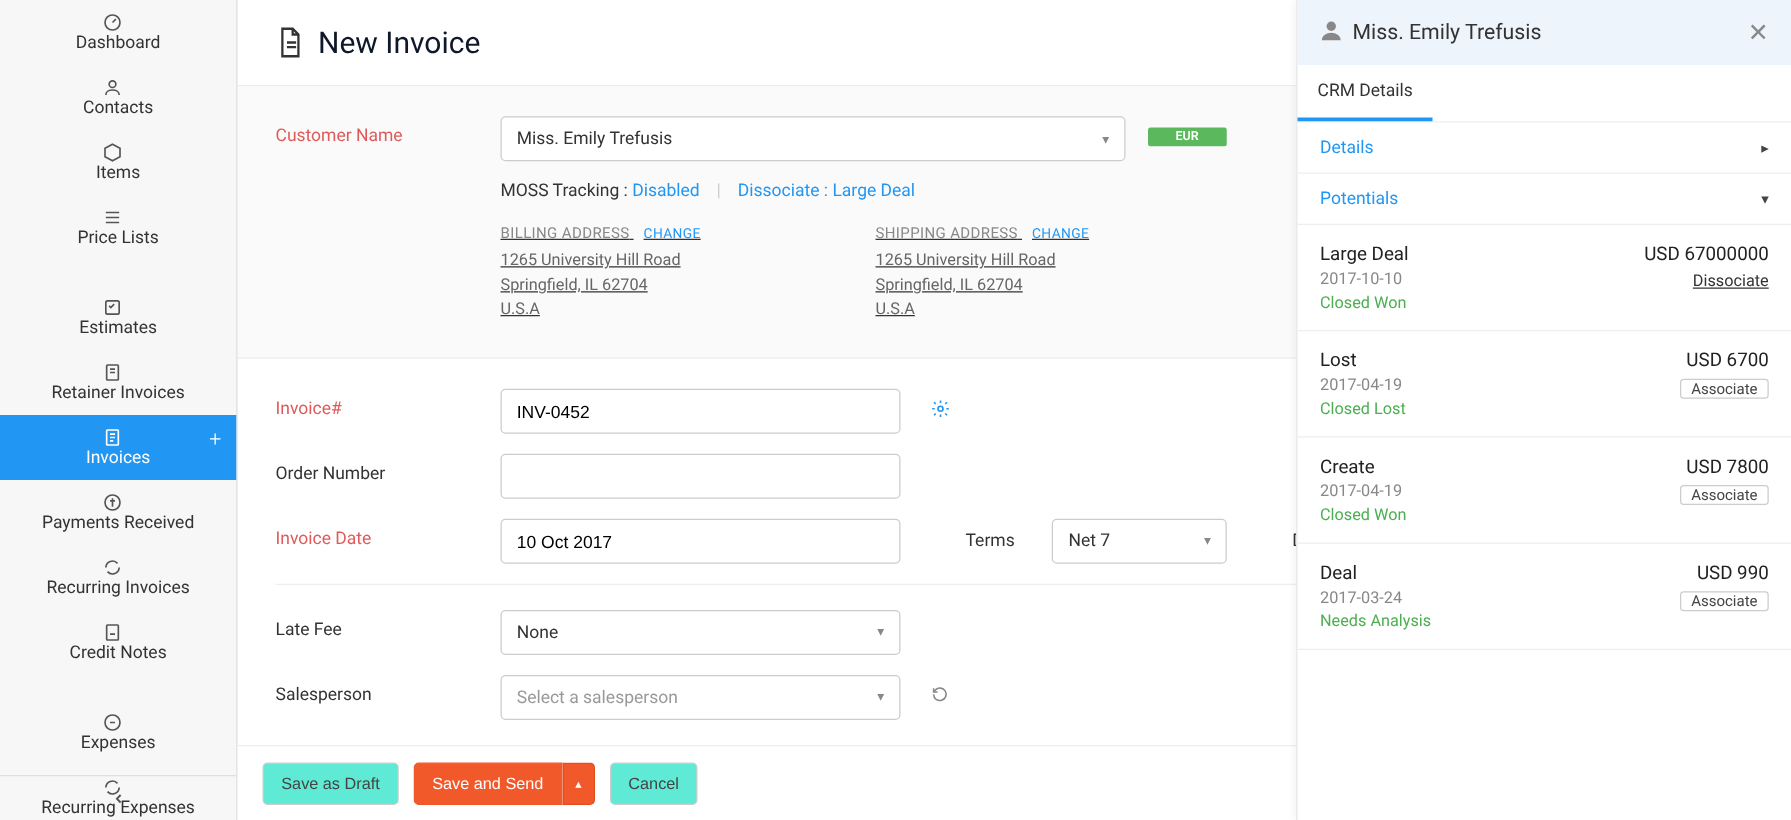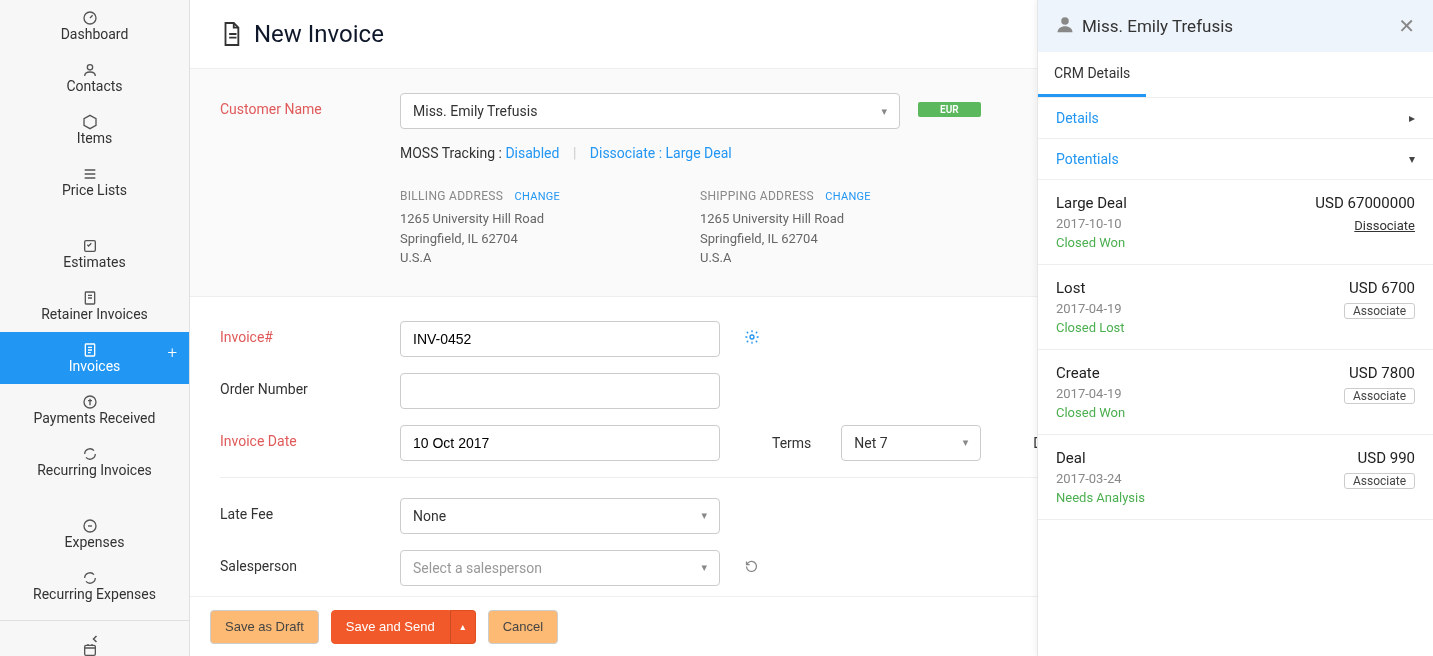--- a/index.html
+++ b/index.html
@@ -151,21 +151,22 @@
 }
 .moss-row {
   margin-top: 10px;
   font-size: 14px;
   color: #333;
 }
 .moss-row .link { color: #2196f3; cursor: pointer; }
 .moss-row .sep { color: #ccc; margin: 0 10px; }
 .address-cols {
   display: flex;
-  margin-top: 28px;
+  margin-top: 18px;
+  text-decoration: underline;
 }
 .address-col {
   width: 260px;
   margin-right: 40px;
 }
 .address-col .head {
   font-size: 12px;
   color: #888;
   letter-spacing: 0.3px;
   margin-bottom: 6px;
@@ -210,21 +211,21 @@
   border-top: 1px solid #eee;
   padding: 12px 20px;
   display: flex;
   align-items: center;
 }
 .btn {
   height: 34px;
   padding: 0 14px;
   border: 1px solid #ccc;
   border-radius: 4px;
-  background: #fdba74;
+  background: #5eead4;
   color: #444;
   font-size: 13px;
   cursor: pointer;
   margin-right: 12px;
 }
 .btn-primary {
   background: #f1592a;
   border-color: #f1592a;
   color: #fff;
   border-radius: 4px 0 0 4px;
@@ -425,20 +426,29 @@
     </span>
     <span>Payments Received</span>
   </div>
   <div class="sidebar-item">
     <span class="icon">
       <svg width="16" height="16" viewBox="0 0 24 24" fill="none" stroke="currentColor" stroke-width="2">
           <path d="M4 12a8 8 0 0 1 14-5M20 12a8 8 0 0 1-14 5"></path>
         </svg>
     </span>
     <span>Recurring Invoices</span>
+  </div>
+  <div class="sidebar-item">
+    <span class="icon">
+      <svg width="16" height="16" viewBox="0 0 24 24" fill="none" stroke="currentColor" stroke-width="2">
+          <rect x="5" y="3" width="14" height="18" rx="1"></rect>
+          <path d="M9 14h6"></path>
+        </svg>
+    </span>
+    <span>Credit Notes</span>
   </div>
 
   <div class="sidebar-group-gap"></div>
 
   <div class="sidebar-item">
     <span class="icon">
       <svg width="16" height="16" viewBox="0 0 24 24" fill="none" stroke="currentColor" stroke-width="2">
           <circle cx="12" cy="12" r="9"></circle>
           <path d="M9 12h6"></path>
         </svg>

